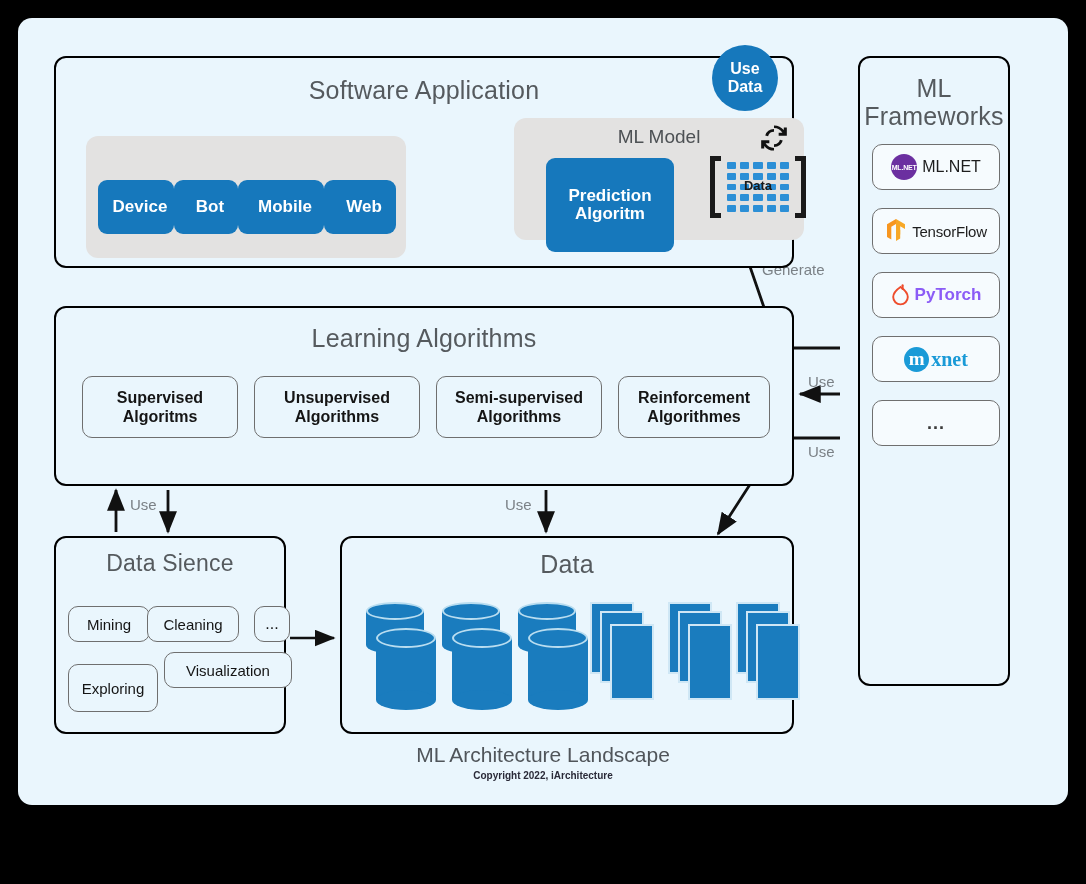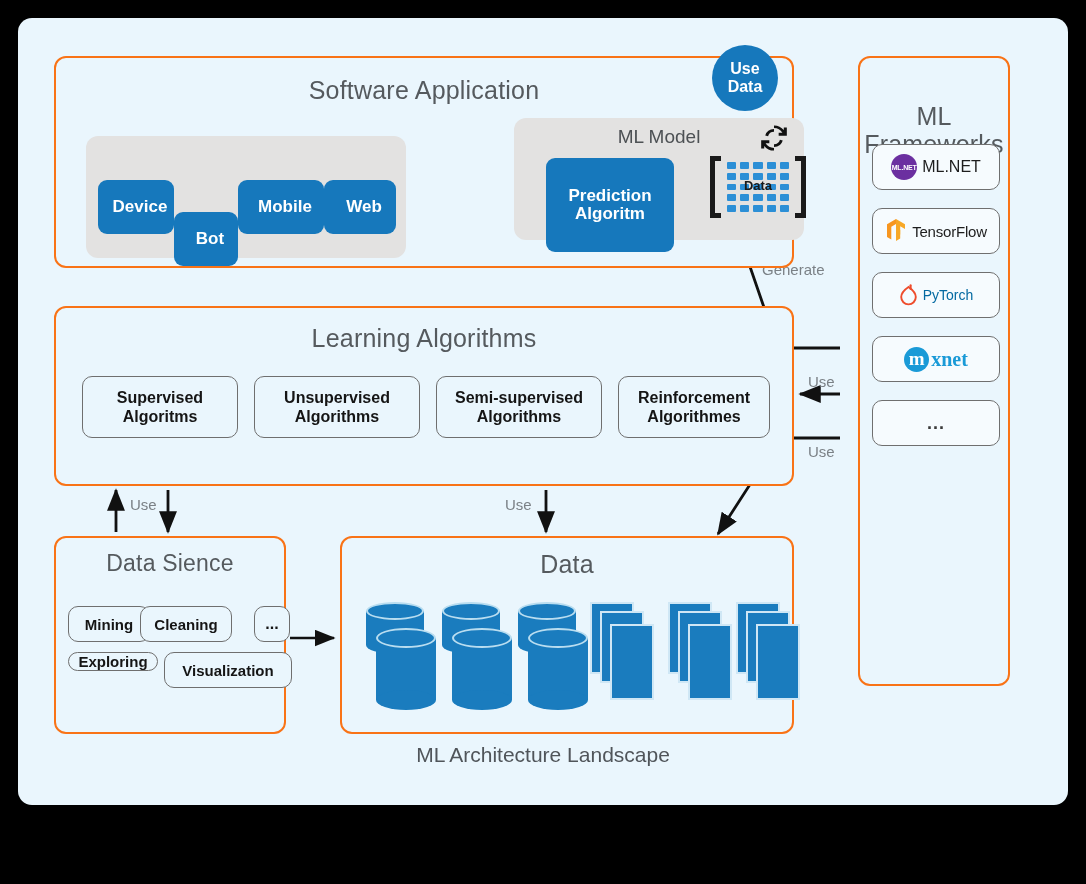--- a/index.html
+++ b/index.html
@@ -17,21 +17,21 @@
   
   #canvas {
     position: absolute;
     left: 18px; top: 18px;
     width: 1050px; height: 787px;
     background: #eaf6fd;
     border-radius: 14px;
   }
   .panel {
     position: absolute;
-    border: 2px solid #f97316;
+    border: 2px solid #000000;
     border-radius: 12px;
     background: #eaf6fd;
     box-sizing: border-box;
   }
   .panel-title {
     position: absolute;
     left: 0; right: 0;
     text-align: center;
     color: #555a5e;
     font-size: 25px;
@@ -59,21 +59,21 @@
     border-radius: 9px;
     color: #fff;
     font-size: 17px;
     font-weight: bold;
     display: flex; align-items: center; justify-content: center;
     text-align: center;
     line-height: 1.05;
     padding-left: 8px;
   }
   #ch0 { left: 12px; top: 44px;  width: 68px; height: 54px; }
-  #ch1 { left: 88px; top: 44px;  width: 56px; height: 54px; margin-top: 32px; }
+  #ch1 { left: 88px; top: 44px;  width: 56px; height: 54px; }
   #ch2 { left: 152px; top: 44px; width: 78px; height: 54px; }
   #ch3 { left: 238px; top: 44px; width: 64px; height: 54px; }
 
   #pred-algo { left: 32px; top: 40px; width: 124px; height: 60px; font-size: 17px; padding: 17px 2px; }
 
   
   #data-matrix { position: absolute; left: 196px; top: 38px; width: 96px; height: 62px; }
   .bracket {
     position: absolute; top: 0; width: 11px; height: 62px;
     border-top: 5px solid #1a1a1a; border-bottom: 5px solid #1a1a1a;
@@ -120,64 +120,64 @@
   #alg3 { left: 562px; width: 152px; }
 
   
   #datascience { left: 36px; top: 518px; width: 232px; height: 198px; }
   #datascience .panel-title { top: 12px; font-size: 23px; }
   .ds-chip {
     position: absolute;
     border: 1.5px solid #6f6f6f; border-radius: 10px;
     background: #eaf6fd;
     display: flex; align-items: center; justify-content: center;
-    color: #151515; font-size: 15px; font-weight: bold;
+    color: #151515; font-size: 15px; font-weight: normal;
     box-sizing: border-box; white-space: nowrap;
   }
   #ds0 { left: 12px;  top: 68px;  width: 82px;  height: 36px; }
-  #ds1 { left: 84px; top: 68px;  width: 92px;  height: 36px; }
+  #ds1 { left: 91px; top: 68px;  width: 92px;  height: 36px; }
   #ds2 { left: 198px; top: 68px;  width: 36px;  height: 36px; font-size: 16px; }
-  #ds3 { left: 12px;  top: 114px; width: 90px;  height: 19px; }
+  #ds3 { left: 12px;  top: 126px; width: 90px;  height: 48px; }
   #ds4 { left: 108px; top: 114px; width: 128px; height: 36px; }
 
   
   #datapanel { left: 322px; top: 518px; width: 454px; height: 198px; }
   #datapanel .panel-title { top: 12px; font-size: 25px; }
   .db-group { position: absolute; top: 64px; width: 72px; height: 108px; }
   .cyl { position: absolute; }
   .cyl .body { position: absolute; background: #1a7cbe; }
   .cyl .top  { position: absolute; background: #1a7cbe; border-radius: 50%; border: 2px solid #b9ddf0; box-sizing: border-box; }
   .cyl .bot  { position: absolute; background: #1a7cbe; border-radius: 50%; }
 
   .file-group { position: absolute; top: 64px; width: 72px; height: 108px; }
   .file { position: absolute; background: #1a7cbe; border: 2px solid #cfe7f5; box-sizing: border-box; }
 
   
   #frameworks { left: 840px; top: 38px; width: 152px; height: 630px; }
-  #frameworks .panel-title { top: 16px; line-height: 1.12; margin-top: 28px; }
+  #frameworks .panel-title { top: 16px; line-height: 1.12; }
   .fw-chip {
     position: absolute; left: 12px; width: 128px; height: 46px;
     border: 1.3px solid #6f6f6f; border-radius: 10px;
     background: #f6fbfe;
     display: flex; align-items: center; justify-content: center;
     gap: 5px; box-sizing: border-box;
   }
   .fw-label { font-size: 16px; color: #1d1d1d; }
   #fw0 { top: 86px; }
   #fw1 { top: 150px; }
   #fw2 { top: 214px; }
   #fw3 { top: 278px; }
   #fw4 { top: 342px; }
 
   .mlnet-badge {
     width: 26px; height: 26px; border-radius: 50%;
     background: #6b2fa0; color:#fff; font-size: 7px; font-weight: bold;
     display: flex; align-items: center; justify-content: center; letter-spacing: -.2px;
   }
-  .pytorch-label { font-size: 14px; color: #0369a1; }
+  .pytorch-label { font-size: 17px; color: #8b5cf6; font-weight: bold; }
   .mxnet-badge {
     width: 25px; height: 25px; border-radius: 50%;
     background: #1a9ad7; color:#fff;
     font-family: "Liberation Serif", serif; font-weight: bold; font-size: 19px;
     display:flex; align-items:center; justify-content:center;
     margin-right: -3px;
   }
   .mxnet-text { font-family: "Liberation Serif", serif; font-weight: bold; font-size: 20px; color: #1a9ad7; }
   .ellipsis-label { font-size: 18px; font-weight: bold; color: #3a3a3a; letter-spacing: 1px; }
   .tf-label { font-size: 15px; color: #1d1d1d; font-weight: 500; letter-spacing: -.2px; }
@@ -422,16 +422,17 @@
         <span class="mxnet-text">xnet</span>
       </div>
 
       <div class="fw-chip" id="fw4">
         <span class="ellipsis-label">...</span>
       </div>
     </div>
 
     <div id="footer">
       <div class="ft-title">ML Architecture Landscape</div>
+      <div class="ft-copy">Copyright 2022, iArchitecture</div>
     </div>
 
   </div>
 </div>
 
 </body></html>

